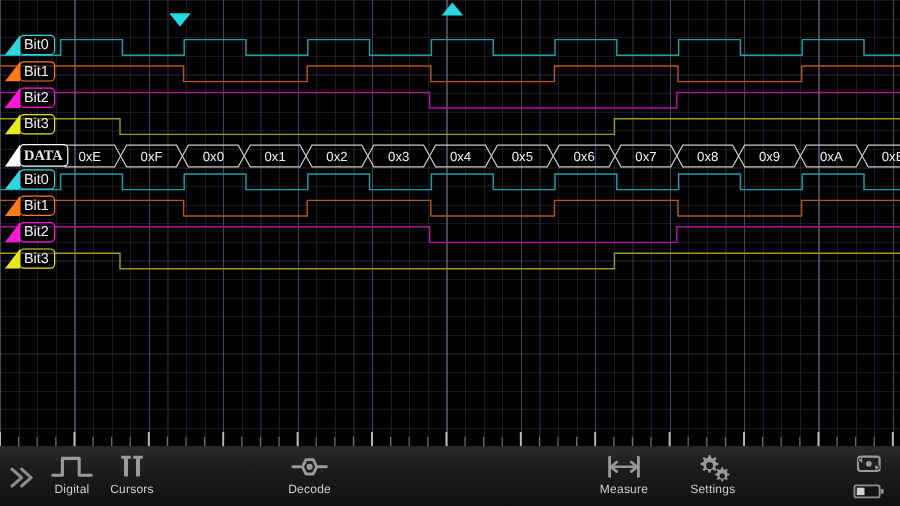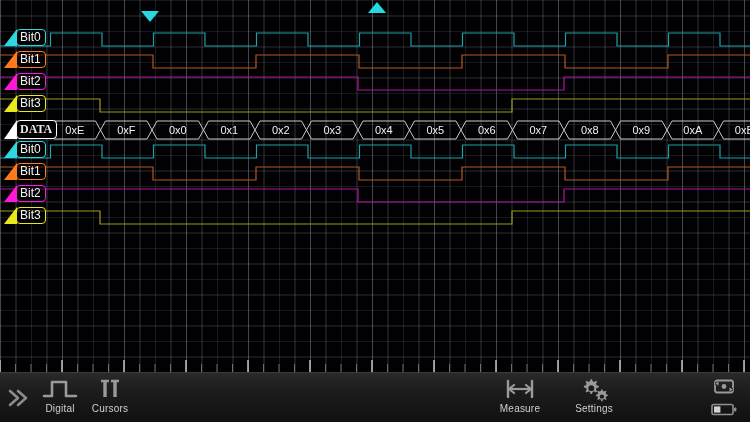--- a/index.html
+++ b/index.html
@@ -209,20 +209,30 @@
       <div class="ic">
         <svg width="30" height="24" viewBox="0 0 30 24">
           <path d="M10 4 L10 20 M20 4 L20 20" stroke="#9a9a9a" stroke-width="3.4" stroke-linecap="butt"></path>
           <path d="M6 4 L14 4 M16 4 L24 4" stroke="#9a9a9a" stroke-width="2.4"></path>
         </svg>
       </div>
       <div class="tl">Cursors</div>
     </div>
 
 
+    <div class="tbtn" style="left:225px">
+      <div class="ic">
+        <svg width="36" height="24" viewBox="0 0 36 24">
+          <path d="M4 12 L10 12 M26 12 L32 12" stroke="#9a9a9a" stroke-width="2.4" stroke-linecap="round"></path>
+          <path d="M12 12 L15 6 L21 6 L24 12 L21 18 L15 18 Z" fill="none" stroke="#9a9a9a" stroke-width="2.4" stroke-linejoin="round"></path>
+          <circle cx="18" cy="12" r="2.6" fill="#9a9a9a"></circle>
+        </svg>
+      </div>
+      <div class="tl">Decode</div>
+    </div>
 
     <div class="tbtn" style="left:487px">
       <div class="ic">
         <svg width="36" height="24" viewBox="0 0 36 24">
           <path d="M6 4 L6 20 M30 4 L30 20" stroke="#9a9a9a" stroke-width="2.4" stroke-linecap="round"></path>
           <path d="M7 12 L29 12" stroke="#9a9a9a" stroke-width="2.2"></path>
           <path d="M12 8 L7 12 L12 16" fill="none" stroke="#9a9a9a" stroke-width="2.2" stroke-linecap="round" stroke-linejoin="round"></path>
           <path d="M24 8 L29 12 L24 16" fill="none" stroke="#9a9a9a" stroke-width="2.2" stroke-linecap="round" stroke-linejoin="round"></path>
         </svg>
       </div>

